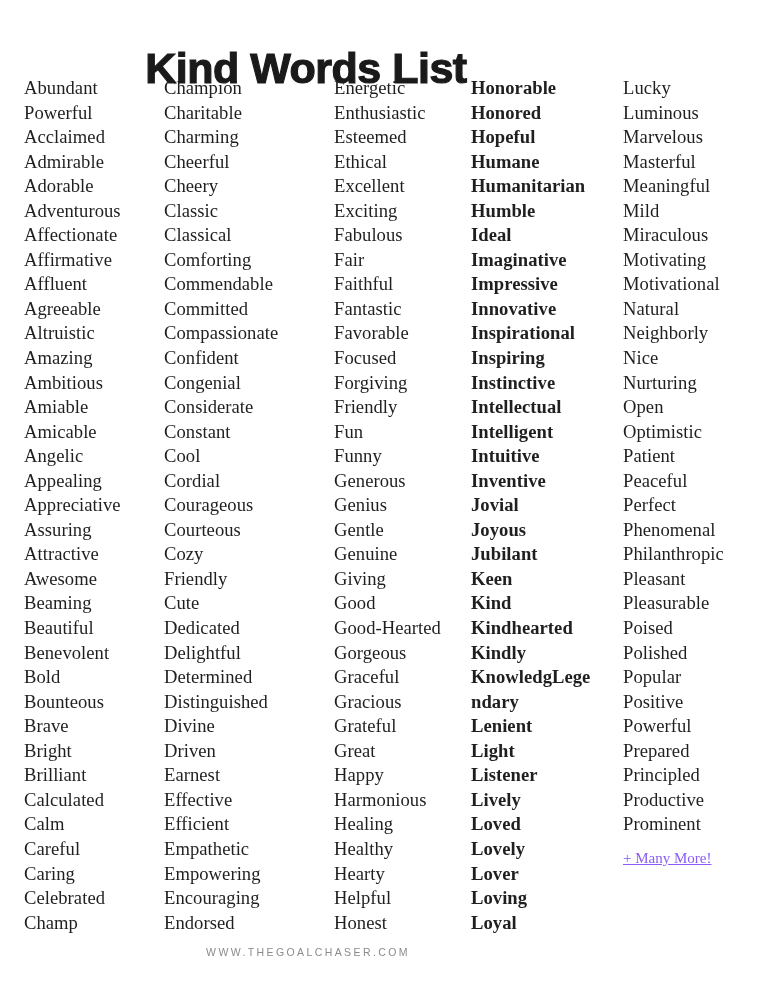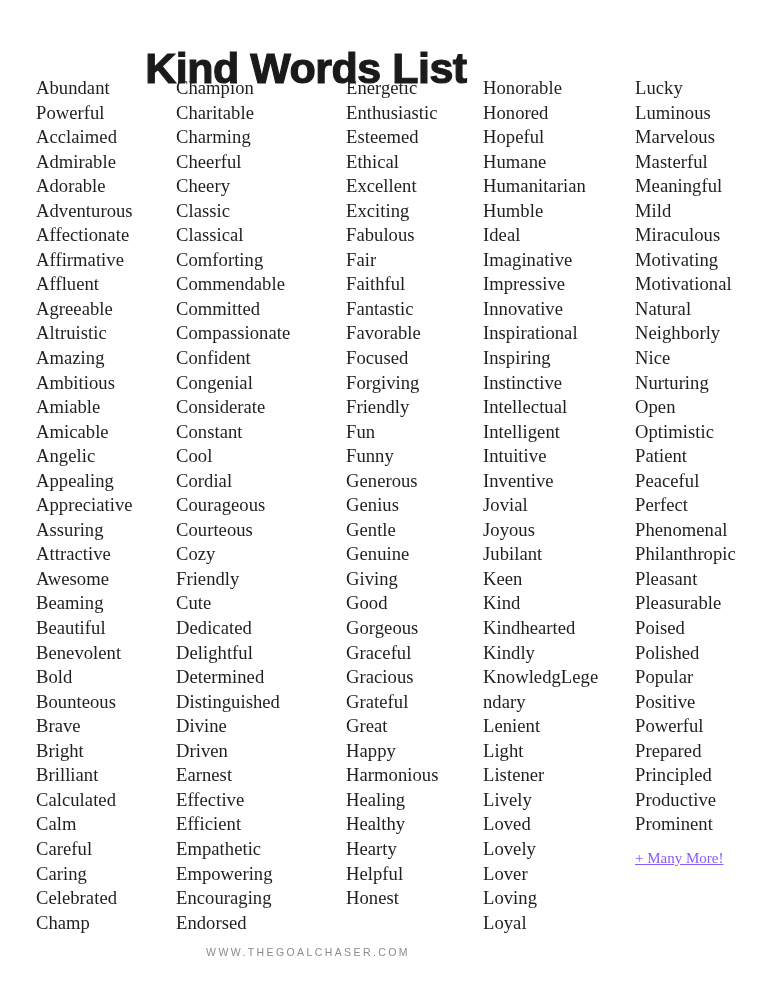--- a/index.html
+++ b/index.html
@@ -48,24 +48,24 @@
     width: 768px;
     display: flex;
     align-items: flex-start;
   }
 
   .column {
     position: relative;
     flex: 0 0 auto;
   }
 
-  .col-0 { width: 140px; padding-left: 36px; }
+  .col-0 { width: 140px; padding-left: 24px; }
   .col-1 { width: 158px; padding-left: 0px; }
   .col-2 { width: 137px; padding-left: 0px; margin-left: 12px; }
-  .col-3 { width: 152px; padding-left: 0px; }
+  .col-3 { width: 152px; padding-left: 0px; font-weight: bold; }
   .col-4 { width: 157px; padding-left: 0px; }
 
   .word {
     font-size: 18.6px;
     line-height: 24.55px;
     height: 24.55px;
     color: #1f1f1f;
     white-space: nowrap;
     letter-spacing: 0.05px;
   }
@@ -190,20 +190,21 @@
         <div class="word">Forgiving</div>
         <div class="word">Friendly</div>
         <div class="word">Fun</div>
         <div class="word">Funny</div>
         <div class="word">Generous</div>
         <div class="word">Genius</div>
         <div class="word">Gentle</div>
         <div class="word">Genuine</div>
         <div class="word">Giving</div>
         <div class="word">Good</div>
+        <div class="word">Good-Hearted</div>
         <div class="word">Gorgeous</div>
         <div class="word">Graceful</div>
         <div class="word">Gracious</div>
         <div class="word">Grateful</div>
         <div class="word">Great</div>
         <div class="word">Happy</div>
         <div class="word">Harmonious</div>
         <div class="word">Healing</div>
         <div class="word">Healthy</div>
         <div class="word">Hearty</div>

